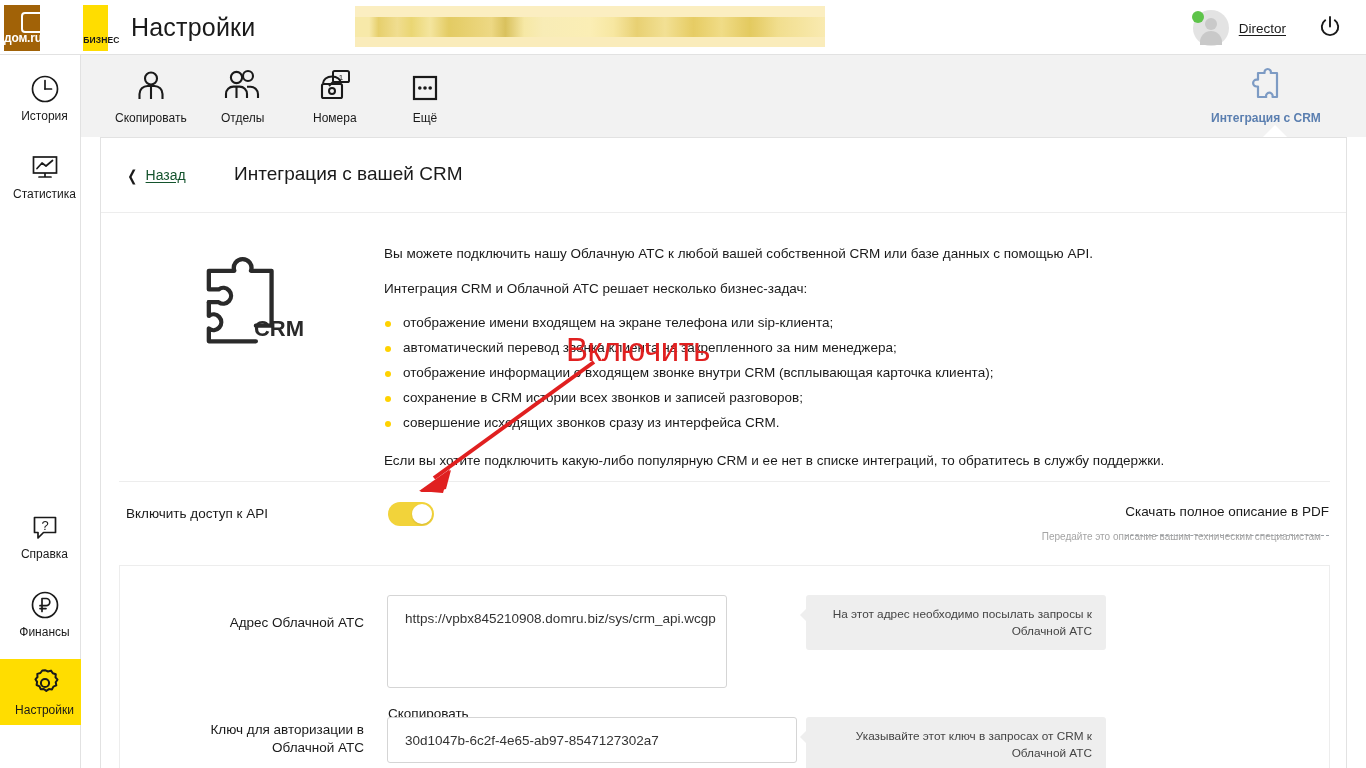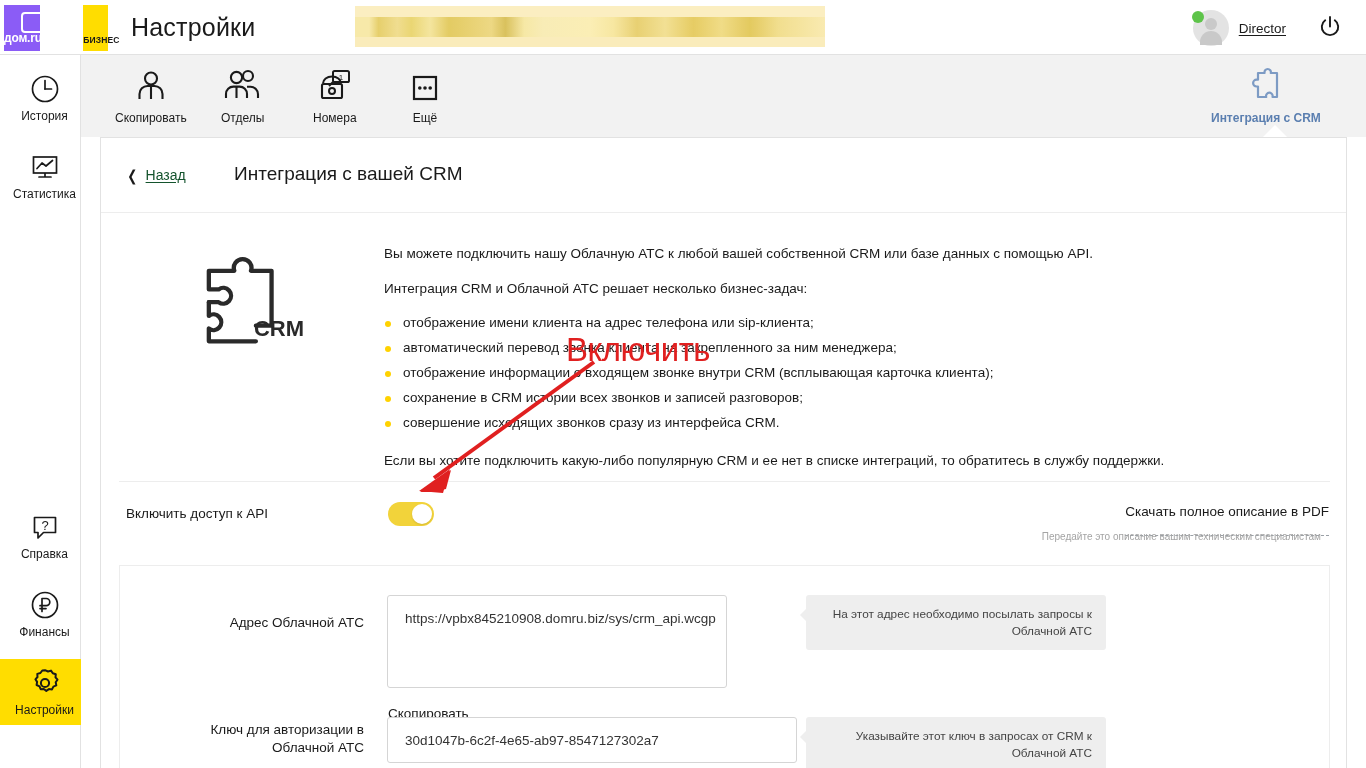--- a/index.html
+++ b/index.html
@@ -24,21 +24,21 @@
     border-bottom: 1px solid #e2e2e2;
     box-sizing: border-box;
   }
   .logo {
     position: absolute; left: 4px; top: 5px;
     width: 104px; height: 46px;
     display: flex;
   }
   .logo-red {
     width: 62px; height: 46px;
-    background: #8b5cf6;
+    background: #a16207;
     position: relative;
   }
   .logo-red .tv {
     position: absolute; left: 17px; top: 7px;
     width: 26px; height: 17px;
     border: 2.2px solid #ffffff;
     border-radius: 4px;
   }
   .logo-red .tv-dot {
     position: absolute; right: 2.5px; top: 2.5px;
@@ -520,21 +520,21 @@
         <path d="M8 42 h10 a8 8 0 1 0 0-13 H8 V10 h26 a9 9 0 1 1 17 0 h21 v56 H56" transform="translate(4,8) scale(0.98)" fill="none" stroke="#2a2a2a" stroke-width="4.4" stroke-linejoin="round" stroke-linecap="round"></path>
         <path d="M8 42 v14 a8 8 0 1 1 0 13 v13 h48" transform="translate(4,8) scale(0.98)" fill="none" stroke="#2a2a2a" stroke-width="4.4" stroke-linejoin="round" stroke-linecap="round"></path>
         <text x="82" y="83" font-size="22" font-weight="bold" font-family="Liberation Sans, sans-serif" fill="#2a2a2a" text-anchor="middle">CRM</text>
       </svg>
     </div>
 
     <div class="intro">
       <p>Вы можете подключить нашу Облачную АТС к любой вашей собственной CRM или базе данных с помощью API.</p>
       <p>Интеграция CRM и Облачной АТС решает несколько бизнес-задач:</p>
       <ul class="bullets">
-        <li>отображение имени клиента на адрес телефона или sip-клиента;</li>
+        <li>отображение имени входящем на экране телефона или sip-клиента;</li>
         <li>автоматический перевод звонка клиента на закрепленного за ним менеджера;</li>
         <li>отображение информации о входящем звонке внутри CRM (всплывающая карточка клиента);</li>
         <li>сохранение в CRM истории всех звонков и записей разговоров;</li>
         <li>совершение исходящих звонков сразу из интерфейса CRM.</li>
       </ul>
       <p class="closing">Если вы хотите подключить какую-либо популярную CRM и ее нет в списке интеграций, то обратитесь в службу поддержки.</p>
     </div>
 
     <div class="divider"></div>
 

